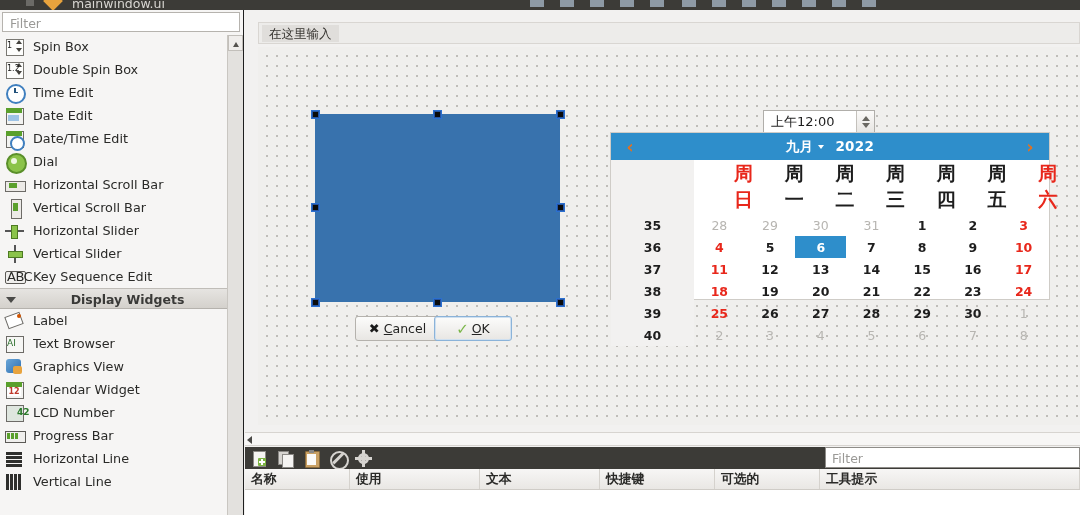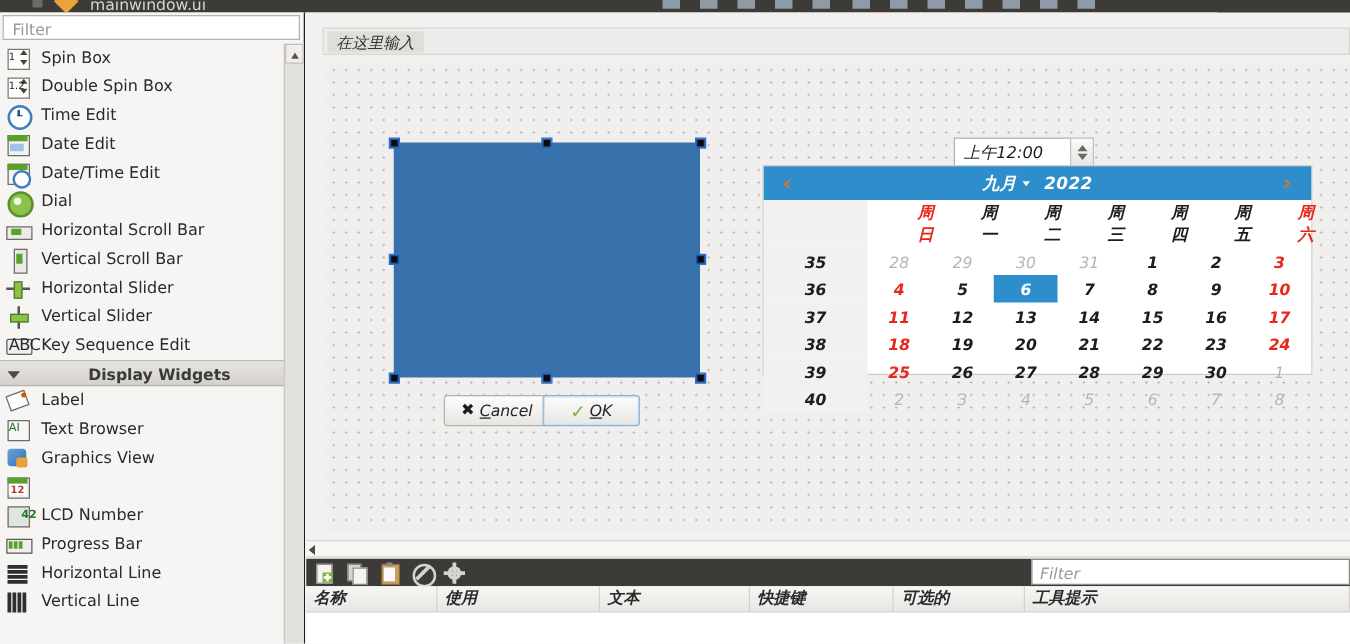--- a/index.html
+++ b/index.html
@@ -90,21 +90,20 @@
   .lscroll .thumbup:after {
     content:""; position: absolute; left: 4px; top: 6px;
     width:0;height:0;border-left:3.5px solid transparent;border-right:3.5px solid transparent;
     border-bottom:5px solid #55534f;
   }
 
   
   .mainarea {
     position: absolute; left: 245px; top: 10px; width: 729px; height: 505px;
     background: #f2f1f0;
-    font-style: italic;
   }
   
   .formwrap {
     position: absolute; left: 13px; top: 12px; width: 822px; height: 405px;
     background: #f2f1f0;
   }
   .menubar {
     position: absolute; left: 0px; top: 0px; width: 822px; height: 22px;
     background: #edecea; border: 1px solid #d9d6d2; box-sizing: border-box;
   }
@@ -180,21 +179,21 @@
   }
   .cal-nav.prev { left: 4px; }
   .cal-nav.next { right: 4px; }
   .caldrop {
     display:inline-block; width:0;height:0; margin-left:2px;
     border-left:3px solid transparent;border-right:3px solid transparent;
     border-top:4px solid #ffffff; vertical-align: middle;
   }
   table.calgrid { width: 100%; border-collapse: collapse; table-layout: fixed; }
   table.calgrid th {
-    font-size: 13px; font-weight: bold; height: 21px; color: #1d1d1d;
+    font-size: 19px; font-weight: bold; height: 21px; color: #1d1d1d;
     text-align: right;
     padding-left: 40px;
   }
   table.calgrid th.we { color: #e8271b; }
   table.calgrid td {
     height: 20px; text-align: center; font-size: 12.5px; font-weight: bold;
     color: #1d1d1d;
   }
   table.calgrid td.wk {
     font-weight: bold; color: #1d1d1d; width: 42px; background: #f2f1f0;
@@ -378,20 +377,21 @@
             <div style="position: absolute; left: 8px; top: 8px; width: 9px; height: 8px; background: rgb(232, 163, 61); border-radius: 2px;"></div>
           </div>
           <span class="wlabel">Graphics View</span>
         </div>
         <div class="wrow">
           <div class="wicon">
             <div style="position: absolute; left: 1px; top: 1px; width: 16px; height: 15px; background: rgb(243, 243, 241); border: 1px solid rgb(109, 107, 103);"></div>
             <div style="position: absolute; left: 1px; top: 1px; width: 16px; height: 5px; background: rgb(90, 160, 44);"></div>
             <div style="position: absolute; left: 2px; top: 6px; width: 14px; height: 9px; background: rgb(255, 255, 255); font-size: 8px; color: rgb(192, 57, 43); font-weight: bold; text-align: center; line-height: 9px;">12</div>
           </div>
+          <span class="wlabel">Calendar Widget</span>
         </div>
         <div class="wrow">
           <div class="wicon">
             <div style="position: absolute; left: 1px; top: 1px; width: 16px; height: 15px; background: rgb(223, 230, 223); border: 1px solid rgb(109, 107, 103);"></div>
             <div style="position: absolute; left: 12px; top: 1px; font-size: 9px; color: rgb(42, 122, 42); font-weight: bold; line-height: 14px;">42</div>
           </div>
           <span class="wlabel">LCD Number</span>
         </div>
         <div class="wrow">
           <div class="wicon">

